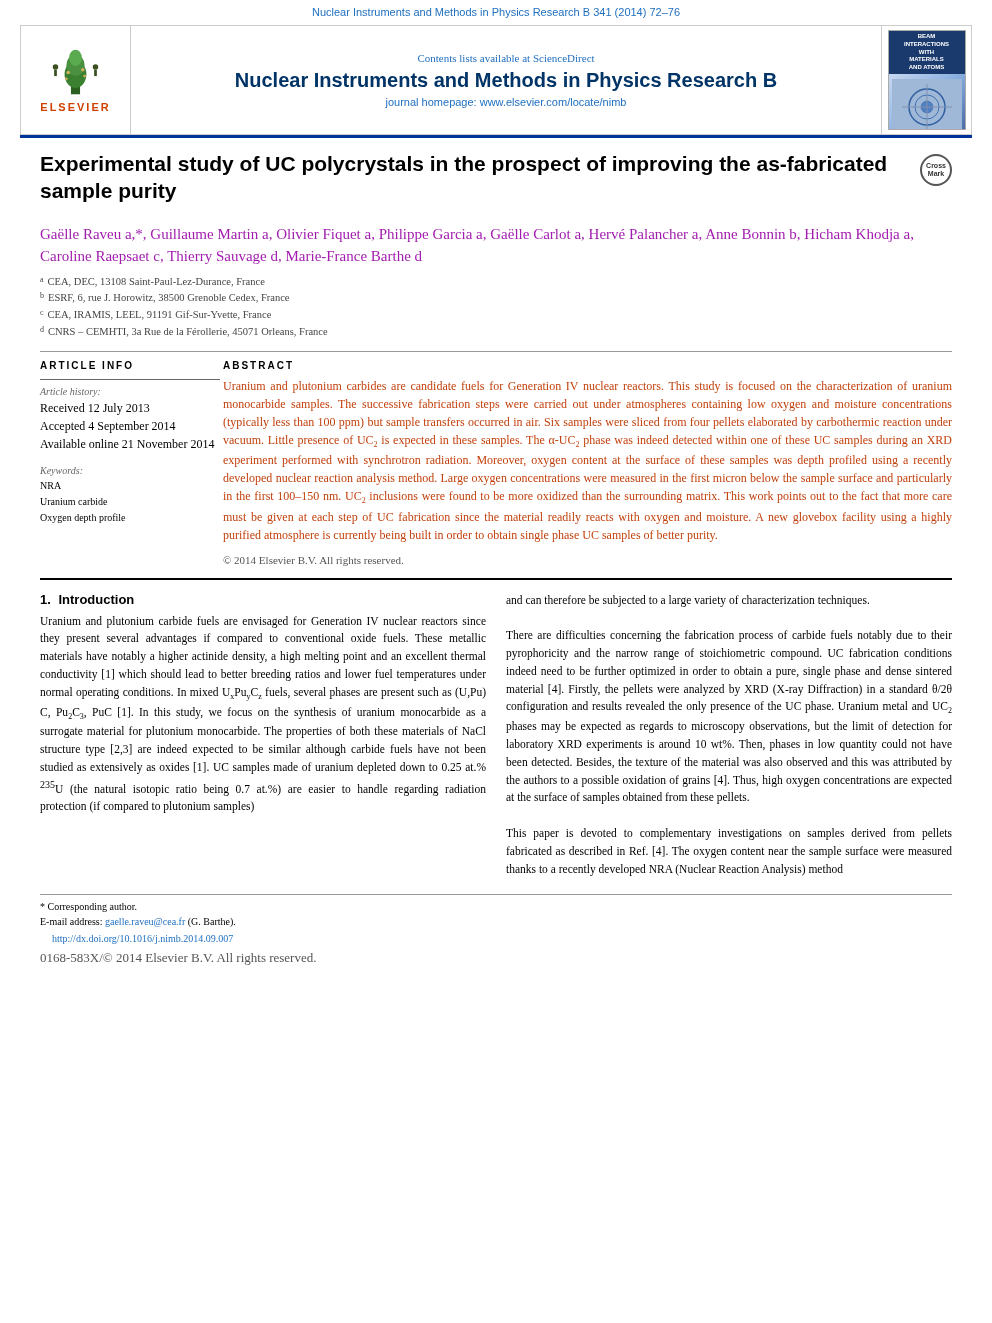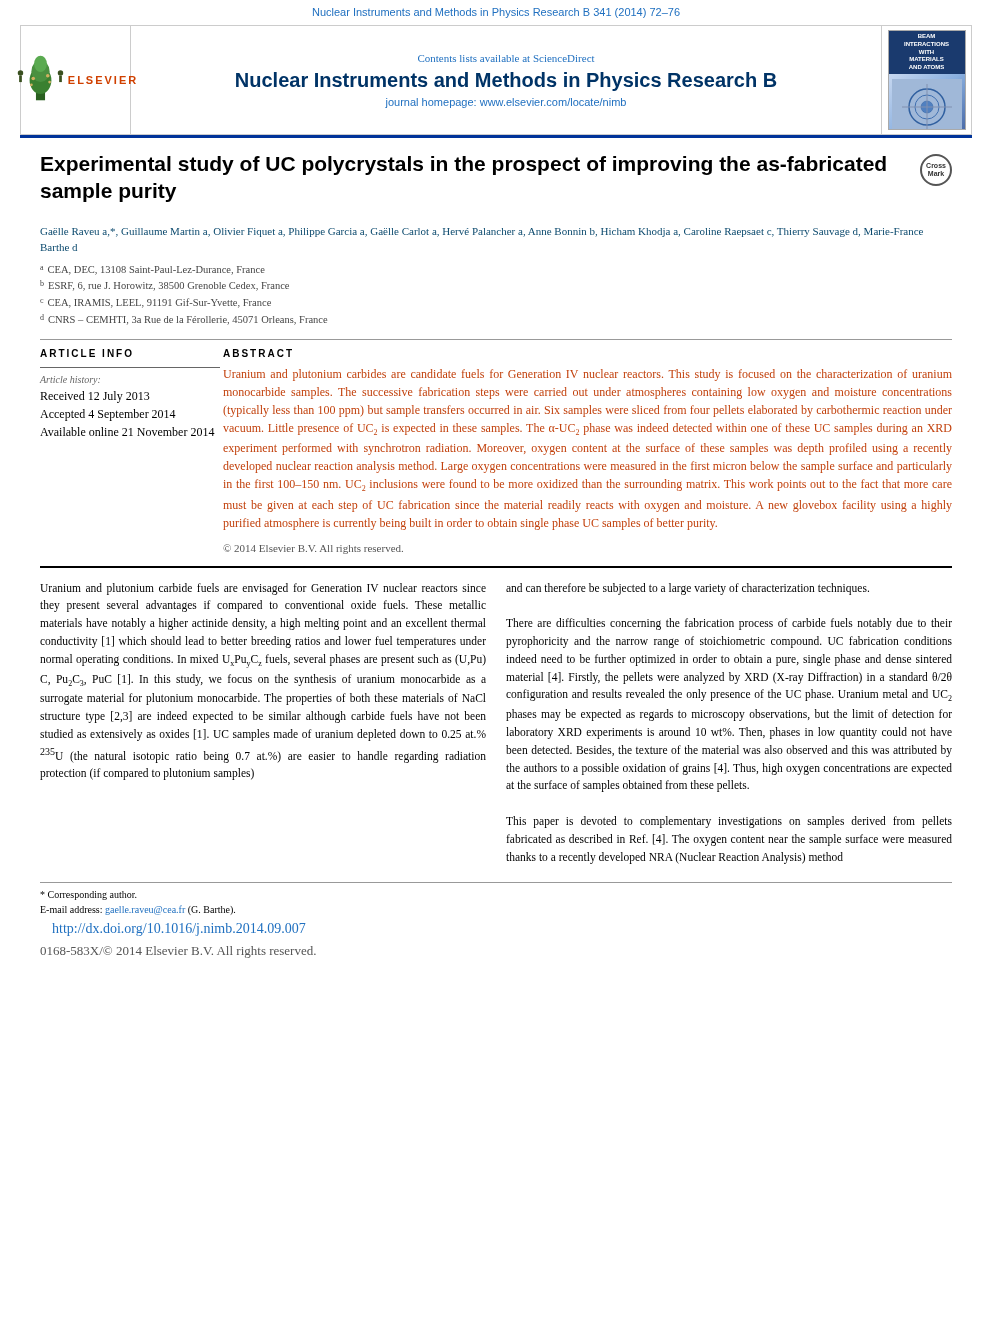--- a/index.html
+++ b/index.html
@@ -32,21 +32,21 @@
       border-right: 1px solid #ccc;
       display: flex;
       flex-direction: column;
       align-items: center;
       justify-content: center;
       padding: 8px;
     }
 
     .elsevier-logo {
       display: flex;
-      flex-direction: row;
+      flex-direction: column;
       align-items: center;
     }
 
     .elsevier-tree {
       width: 55px;
       height: 50px;
       margin-bottom: 4px;
     }
 
     .elsevier-text {
@@ -174,22 +174,22 @@
       font-size: 9px;
       font-family: Arial, sans-serif;
       color: #333;
       font-weight: bold;
       background: #fff;
       line-height: 1;
       text-align: center;
     }
 
     .authors {
-      font-size: 11px;
-      color: #0c4a6e;
+      font-size: 15px;
+      color: #a21caf;
       margin-bottom: 6px;
       line-height: 1.5;
     }
 
     .affiliations {
       font-size: 10.5px;
       color: #444;
       margin-bottom: 10px;
       line-height: 1.6;
     }
@@ -457,35 +457,45 @@
       <div class="section-heading">ARTICLE INFO</div>
       <div class="divider-thin" style="background:#666;margin-bottom:6px;"></div>
 
       <div class="article-info-section">
         <div class="article-info-label">Article history:</div>
         <div class="article-info-item">Received 12 July 2013</div>
         <div class="article-info-item">Accepted 4 September 2014</div>
         <div class="article-info-item">Available online 21 November 2014</div>
       </div>
 
+      <div class="keywords-section">
+        <div class="keywords-label">Keywords:</div>
+        <div class="keyword-item">NRA</div>
+        <div class="keyword-item">Uranium carbide</div>
+        <div class="keyword-item">Oxygen depth profile</div>
+      </div>
     </div>
 
     <div class="right-col">
       <div class="section-heading">ABSTRACT</div>
       <div class="abstract-text">
         Uranium and plutonium carbides are candidate fuels for Generation IV nuclear reactors. This study is focused on the characterization of uranium monocarbide samples. The successive fabrication steps were carried out under atmospheres containing low oxygen and moisture concentrations (typically less than 100 ppm) but sample transfers occurred in air. Six samples were sliced from four pellets elaborated by carbothermic reaction under vacuum. Little presence of UC<sub>2</sub> is expected in these samples. The α-UC<sub>2</sub> phase was indeed detected within one of these UC samples during an XRD experiment performed with synchrotron radiation. Moreover, oxygen content at the surface of these samples was depth profiled using a recently developed nuclear reaction analysis method. Large oxygen concentrations were measured in the first micron below the sample surface and particularly in the first 100–150 nm. UC<sub>2</sub> inclusions were found to be more oxidized than the surrounding matrix. This work points out to the fact that more care must be given at each step of UC fabrication since the material readily reacts with oxygen and moisture. A new glovebox facility using a highly purified atmosphere is currently being built in order to obtain single phase UC samples of better purity.
       </div>
       <div class="copyright-line">© 2014 Elsevier B.V. All rights reserved.</div>
     </div>
   </div>
 
   <div class="divider-thick"></div>
 
   <div class="intro-section">
     <div class="intro-left">
+      <div class="section-number-title">
+        <span>1.</span>
+        <span style="margin-left:4px;">Introduction</span>
+      </div>
       <div class="body-text">
         Uranium and plutonium carbide fuels are envisaged for Generation IV nuclear reactors since they present several advantages if compared to conventional oxide fuels. These metallic materials have notably a higher actinide density, a high melting point and an excellent thermal conductivity [1] which should lead to better breeding ratios and lower fuel temperatures under normal operating conditions. In mixed U<sub>x</sub>Pu<sub>y</sub>C<sub>z</sub> fuels, several phases are present such as (U,Pu) C, Pu<sub>2</sub>C<sub>3</sub>, PuC [1]. In this study, we focus on the synthesis of uranium monocarbide as a surrogate material for plutonium monocarbide. The properties of both these materials of NaCl structure type [2,3] are indeed expected to be similar although carbide fuels have not been studied as extensively as oxides [1]. UC samples made of uranium depleted down to 0.25 at.% <sup>235</sup>U (the natural isotopic ratio being 0.7 at.%) are easier to handle regarding radiation protection (if compared to plutonium samples)
       </div>
     </div>
     <div class="intro-right">
       <div class="body-text">
         and can therefore be subjected to a large variety of characterization techniques.
         <br><br>
         There are difficulties concerning the fabrication process of carbide fuels notably due to their pyrophoricity and the narrow range of stoichiometric compound. UC fabrication conditions indeed need to be further optimized in order to obtain a pure, single phase and dense sintered material [4]. Firstly, the pellets were analyzed by XRD (X-ray Diffraction) in a standard θ/2θ configuration and results revealed the only presence of the UC phase. Uranium metal and UC<sub>2</sub> phases may be expected as regards to microscopy observations, but the limit of detection for laboratory XRD experiments is around 10 wt%. Then, phases in low quantity could not have been detected. Besides, the texture of the material was also observed and this was attributed by the authors to a possible oxidation of grains [4]. Thus, high oxygen concentrations are expected at the surface of samples obtained from these pellets.
         <br><br>
@@ -497,18 +507,18 @@
   <div class="footnote-section">
     <div class="footnote-text">
       <span>* Corresponding author.</span>
     </div>
     <div class="footnote-text">
       <span>E-mail address:</span>
       <span class="footnote-link" style="color:#2070c0;">gaelle.raveu@cea.fr</span>
       <span>(G. Barthe).</span>
     </div>
     <div>
-      <span class="footnote-link" style="color:#2070c0;font-size:14px;display:block;margin-top:4px;padding-left:12px;">http://dx.doi.org/10.1016/j.nimb.2014.09.007</span>
+      <span class="footnote-link" style="color:#2070c0;font-size:10px;display:block;margin-top:4px;padding-left:12px;">http://dx.doi.org/10.1016/j.nimb.2014.09.007</span>
     </div>
     <div class="footer-copyright">0168-583X/© 2014 Elsevier B.V. All rights reserved.</div>
   </div>
 
 </div>
 
 </body></html>

